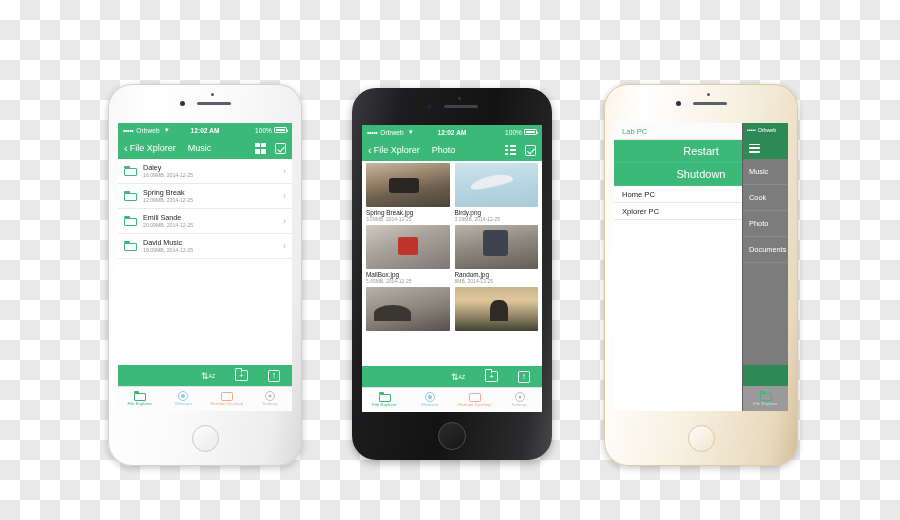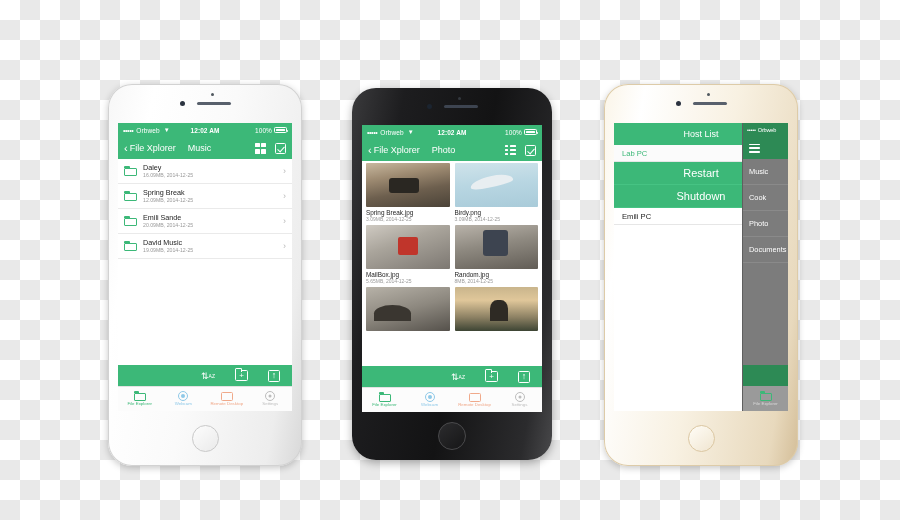--- a/index.html
+++ b/index.html
@@ -460,32 +460,35 @@
 
 <div class="phone" id="phone-gold">
   <div class="bezel-top">
     <span class="cam"></span>
     <span class="speaker"></span>
     <span class="frontcam"></span>
   </div>
 
   <div class="screen">
     <div class="hostwrap">
-      <div class="host-header">Host List</div>
 
       <div class="host-row active">
         <span class="host-name">Lab PC</span>
         <span class="power green"></span>
       </div>
 
       <div class="host-action">Restart</div>
       <div class="host-action">Shutdown</div>
 
       <div class="host-row">
-        <span class="host-name">Emili PC</span>
+        <span class="host-name">Home PC</span>
+        <span class="power red"></span>
+      </div>
+      <div class="host-row">
+        <span class="host-name">Xplorer PC</span>
         <span class="power gray"></span>
       </div>
 
       <div class="drawer">
         <div class="drawer-status">
           <span>•••••</span>
           <span style="margin-left:2px">Orbweb</span>
         </div>
         <div class="drawer-nav">
           <span class="hamburger">

